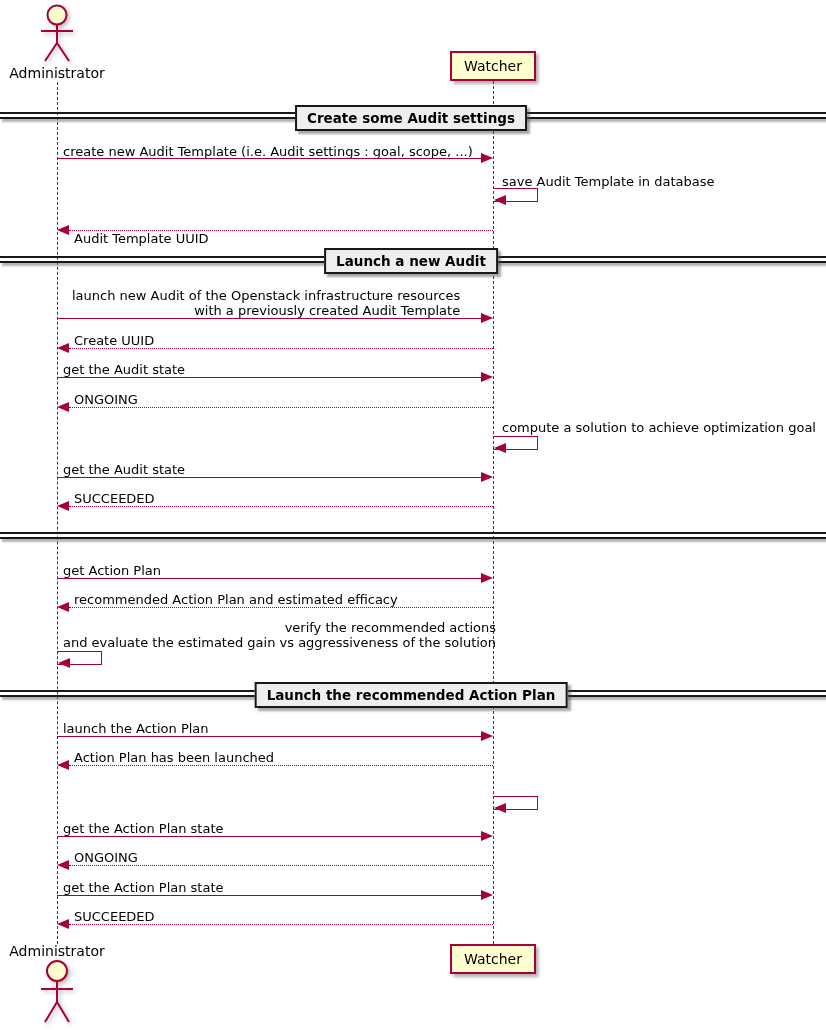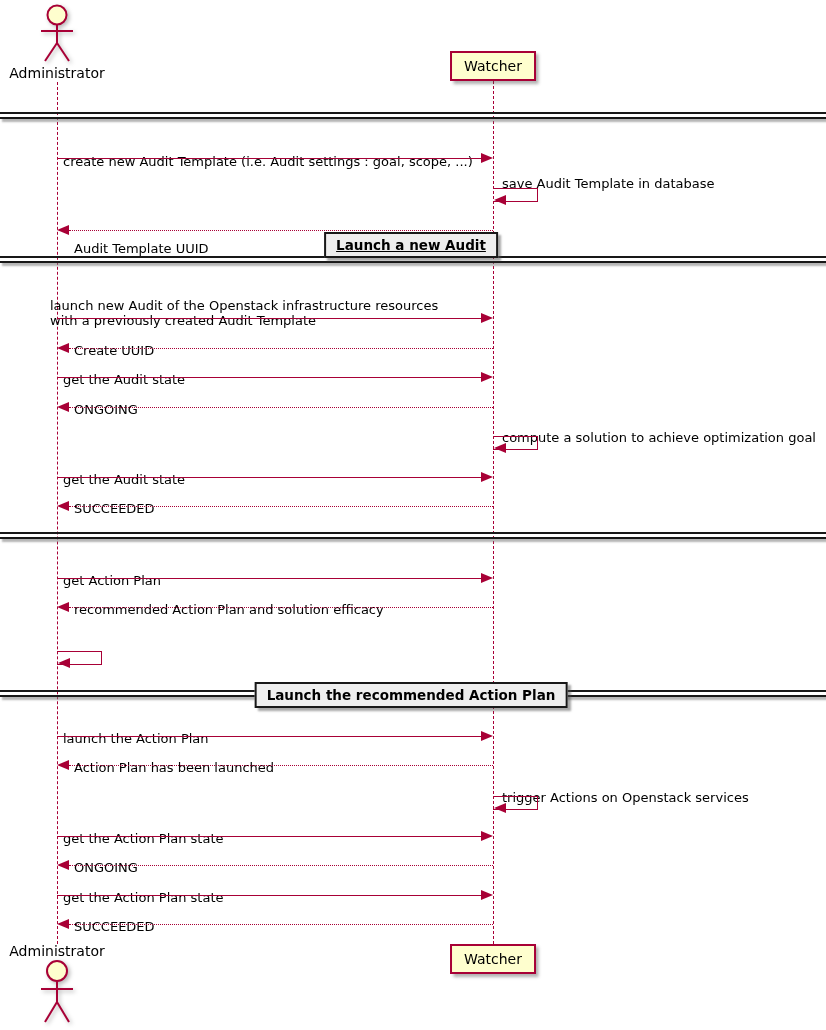--- a/index.html
+++ b/index.html
@@ -1,20 +1,20 @@
 <!DOCTYPE html>
 <html><head>
 <meta charset="utf-8">
 <style>
   :root { --c: #A80036; }
   html,body { margin:0; padding:0; background:#ffffff; }
   .diagram {
     position:relative; width:826px; height:1030px;
     font-family:"DejaVu Sans", sans-serif; font-size:13px; color:#000;
-    background:#ffffff; overflow:hidden;
+    background:#ffffff; overflow:hidden;text-align:right;
   }
   .lifeline { position:absolute; width:0; border-left:1px dashed var(--c); }
   .participant {
     position:absolute; transform:translateX(-50%);
     background:#FEFECE; border:2px solid var(--c);
     box-shadow:3px 3px 3px rgba(80,80,80,0.45);
     padding:5px 12px; font-size:14px; white-space:nowrap;
   }
   .actor-svg { position:absolute; filter:drop-shadow(2.5px 2.5px 2px rgba(0,0,0,0.28)); }
   .actor-label { position:absolute; transform:translateX(-50%); white-space:nowrap; font-size:14px; }
@@ -22,21 +22,21 @@
     position:absolute; left:0; width:826px; height:3px;
     border-top:2px solid #181818; border-bottom:2px solid #181818;
     box-shadow:2px 3px 2px rgba(120,120,120,0.55);
   }
   .divbox {
     position:absolute; left:411px; transform:translateX(-50%);
     background:#EEEEEE; border:2px solid #181818;
     box-shadow:3px 3px 2px rgba(80,80,80,0.5);
     font-weight:bold; font-size:13.5px; padding:3px 10px; white-space:nowrap;
   }
-  .msg { position:absolute; line-height:15px; white-space:pre-line;margin-top:10px; }
+  .msg { position:absolute; line-height:15px; white-space:pre-line; }
   .line-solid { position:absolute; height:0; border-top:1px solid var(--c); }
   .line-dotted { position:absolute; height:0; border-top:1px dotted var(--c); }
   .head-r { position:absolute; width:0; height:0;
     border-left:12px solid var(--c); border-top:5px solid transparent; border-bottom:5px solid transparent; }
   .head-l { position:absolute; width:0; height:0;
     border-right:12px solid var(--c); border-top:5px solid transparent; border-bottom:5px solid transparent; }
   .selfloop { position:absolute; width:44px; height:12px;
     border:1px solid var(--c); border-left:none; }
 </style>
 </head>
@@ -52,37 +52,38 @@
     <line x1="22" y1="20.5" x2="22" y2="39" stroke="#A80036" stroke-width="2"></line>
     <line x1="6" y1="27" x2="38" y2="27" stroke="#A80036" stroke-width="2"></line>
     <line x1="22" y1="39" x2="10" y2="57" stroke="#A80036" stroke-width="2"></line>
     <line x1="22" y1="39" x2="34" y2="57" stroke="#A80036" stroke-width="2"></line>
   </svg>
   <div class="actor-label" style="left:57px; top:65px;">Administrator</div>
 
   <div class="participant" style="left:493px; top:51px;">Watcher</div>
 
   <div class="divlines" style="top:112px;"></div>
+  <div class="divbox" style="top:105px;">Create some Audit settings</div>
 
   <div class="msg" style="left:63px; top:144px;">create new Audit Template (i.e. Audit settings : goal, scope, ...)</div>
   <div class="line-solid" style="left:57px; top:158px; width:425px;"></div>
   <div class="head-r" style="left:481px; top:153px;"></div>
 
-  <div class="msg" style="left:502px; top:166px;">save Audit Template in database</div>
+  <div class="msg" style="left:502px; top:174px;">save Audit Template in database</div>
   <div class="selfloop" style="left:493px; top:188px;"></div>
   <div class="head-l" style="left:494px; top:195px;"></div>
 
   <div class="msg" style="left:74px; top:231px;">Audit Template UUID</div>
   <div class="line-dotted" style="left:69px; top:230px; width:424px;"></div>
   <div class="head-l" style="left:57px; top:225px;"></div>
 
   <div class="divlines" style="top:256px;"></div>
-  <div class="divbox" style="top:232px;text-decoration:underline;">Launch a new Audit</div>
+  <div class="divbox" style="top:248px;">Launch a new Audit</div>
 
-  <div class="msg" style="left:50px; top:288px;">launch new Audit of the Openstack infrastructure resources
+  <div class="msg" style="left:72px; top:288px;">launch new Audit of the Openstack infrastructure resources
 with a previously created Audit Template</div>
   <div class="line-solid" style="left:57px; top:318px; width:425px;"></div>
   <div class="head-r" style="left:481px; top:313px;"></div>
 
   <div class="msg" style="left:74px; top:333px;">Create UUID</div>
   <div class="line-dotted" style="left:69px; top:348px; width:424px;"></div>
   <div class="head-l" style="left:57px; top:343px;"></div>
 
   <div class="msg" style="left:63px; top:362px;">get the Audit state</div>
   <div class="line-solid" style="left:57px; top:377px; width:425px;"></div>
@@ -103,39 +104,40 @@
   <div class="msg" style="left:74px; top:491px;">SUCCEEDED</div>
   <div class="line-dotted" style="left:69px; top:506px; width:424px;"></div>
   <div class="head-l" style="left:57px; top:501px;"></div>
 
   <div class="divlines" style="top:532px;"></div>
 
   <div class="msg" style="left:63px; top:563px;">get Action Plan</div>
   <div class="line-solid" style="left:57px; top:578px; width:425px;"></div>
   <div class="head-r" style="left:481px; top:573px;"></div>
 
-  <div class="msg" style="left:74px; top:592px;">recommended Action Plan and solution efficacy</div>
+  <div class="msg" style="left:74px; top:592px;">recommended Action Plan and estimated efficacy</div>
   <div class="line-dotted" style="left:69px; top:607px; width:424px;"></div>
   <div class="head-l" style="left:57px; top:602px;"></div>
 
+  <div class="msg" style="left:63px; top:620px;">verify the recommended actions
+and evaluate the estimated gain vs aggressiveness of the solution</div>
   <div class="selfloop" style="left:57px; top:651px;"></div>
   <div class="head-l" style="left:58px; top:658px;"></div>
 
   <div class="divlines" style="top:690px;"></div>
   <div class="divbox" style="top:682px;">Launch the recommended Action Plan</div>
 
   <div class="msg" style="left:63px; top:721px;">launch the Action Plan</div>
   <div class="line-solid" style="left:57px; top:736px; width:425px;"></div>
   <div class="head-r" style="left:481px; top:731px;"></div>
 
   <div class="msg" style="left:74px; top:750px;">Action Plan has been launched</div>
   <div class="line-dotted" style="left:69px; top:765px; width:424px;"></div>
   <div class="head-l" style="left:57px; top:760px;"></div>
 
-  <div class="msg" style="left:502px; top:780px;">trigger Actions on Openstack services</div>
   <div class="selfloop" style="left:493px; top:796px;"></div>
   <div class="head-l" style="left:494px; top:803px;"></div>
 
   <div class="msg" style="left:63px; top:821px;">get the Action Plan state</div>
   <div class="line-solid" style="left:57px; top:836px; width:425px;"></div>
   <div class="head-r" style="left:481px; top:831px;"></div>
 
   <div class="msg" style="left:74px; top:850px;">ONGOING</div>
   <div class="line-dotted" style="left:69px; top:865px; width:424px;"></div>
   <div class="head-l" style="left:57px; top:860px;"></div>

